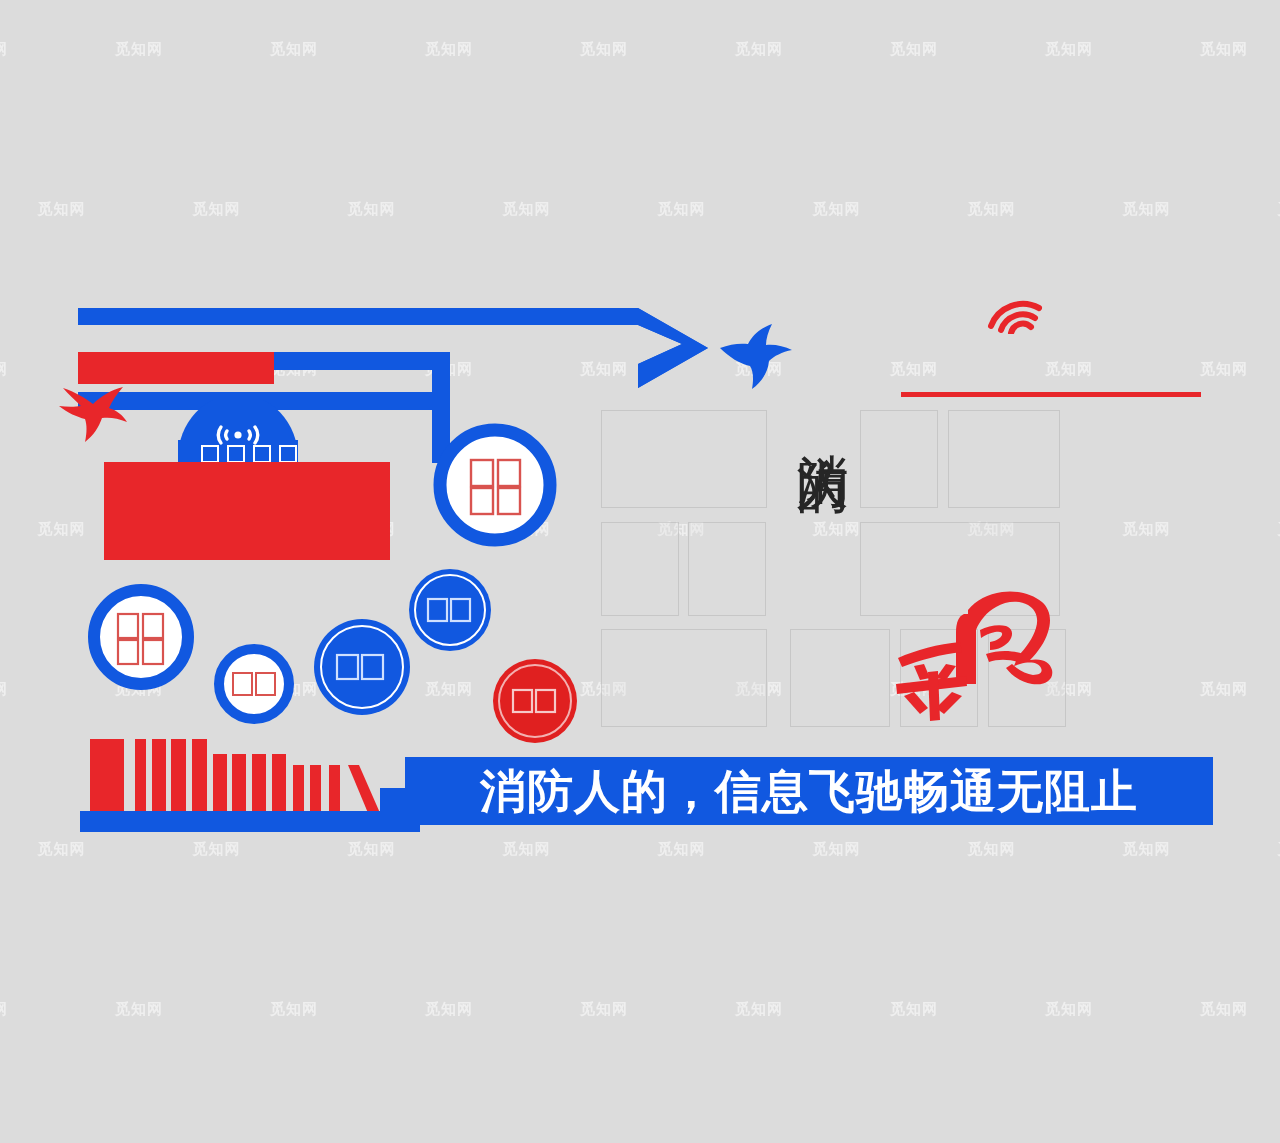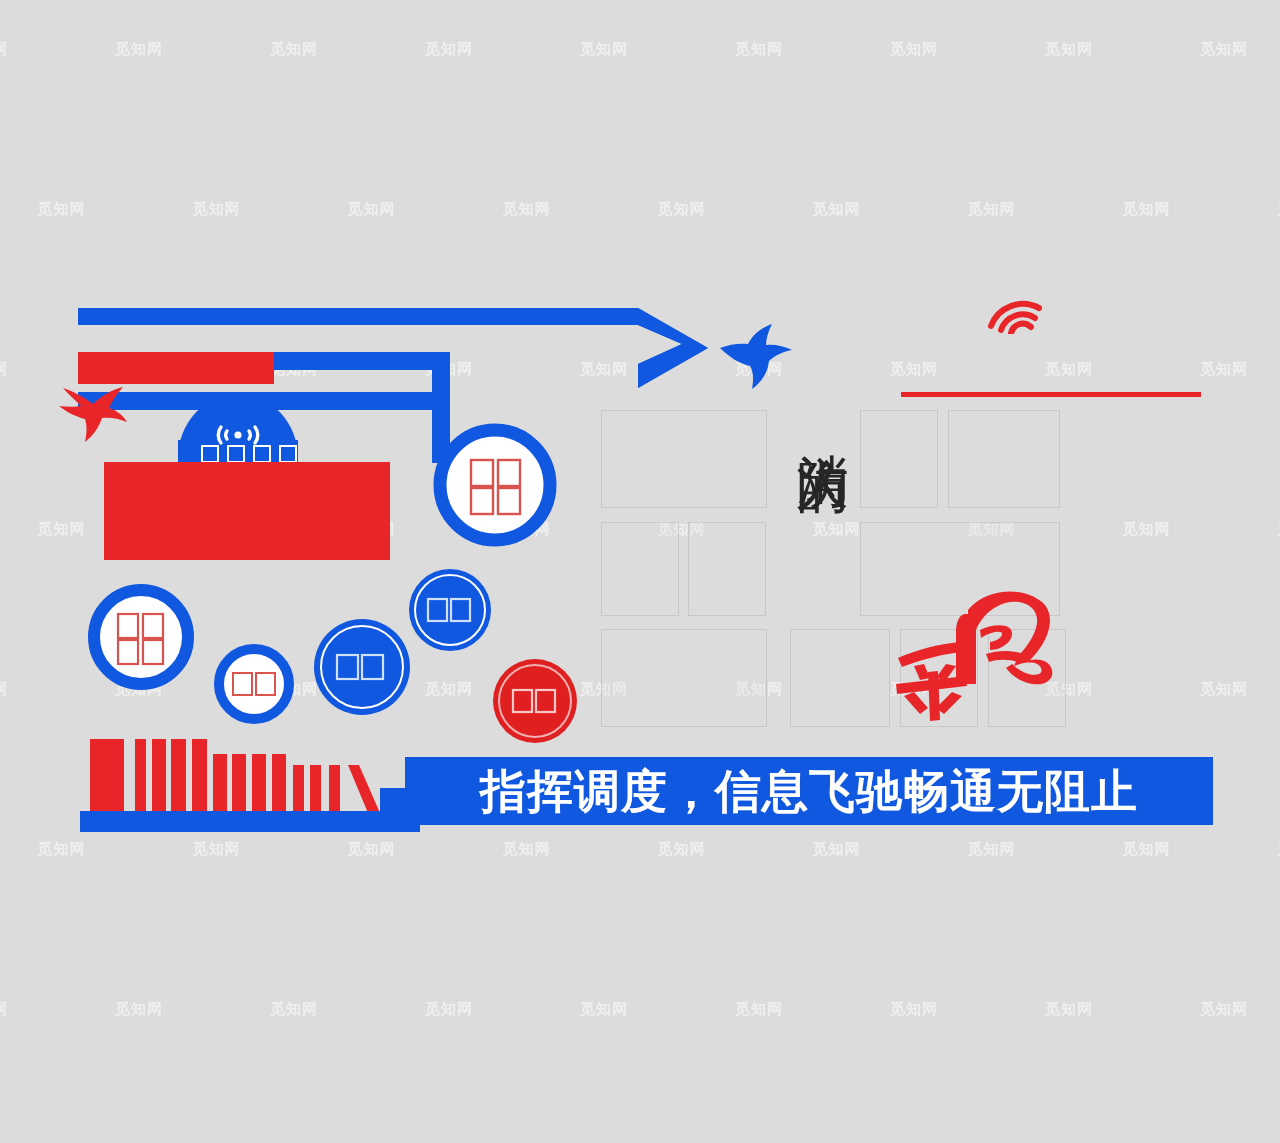--- a/index.html
+++ b/index.html
@@ -332,21 +332,21 @@
       <rect x="230" y="38" width="11" height="48"></rect>
       <rect x="249" y="38" width="11" height="48"></rect>
       <polygon points="268,38 279,38 300,86 288,86"></polygon>
     </g>
     <rect x="0" y="84" width="340" height="21" fill="#1158E0"></rect>
   </svg>
 
   <div class="art" style="left:380px; top:788px; width:40px; height:37px; background:#1158E0; z-index:8;"></div>
 
   <div id="banner">
-    <span id="banner-text">指挥调度，信息飞驰畅通无阻止</span>
+    <span id="banner-text">消防人的，信息飞驰畅通无阻止</span>
   </div>
 
   <div id="logo-block">
     <svg id="logo-wifi" width="60" height="34" viewBox="0 0 60 34">
       <g fill="none" stroke="#E8262A" stroke-linecap="round">
         <path d="M6,26 A34,34 0 0 1 54,8" stroke-width="6"></path>
         <path d="M16,30 A23,23 0 0 1 50,18" stroke-width="6"></path>
         <path d="M26,33 A12,12 0 0 1 46,27" stroke-width="6"></path>
       </g>
     </svg>

